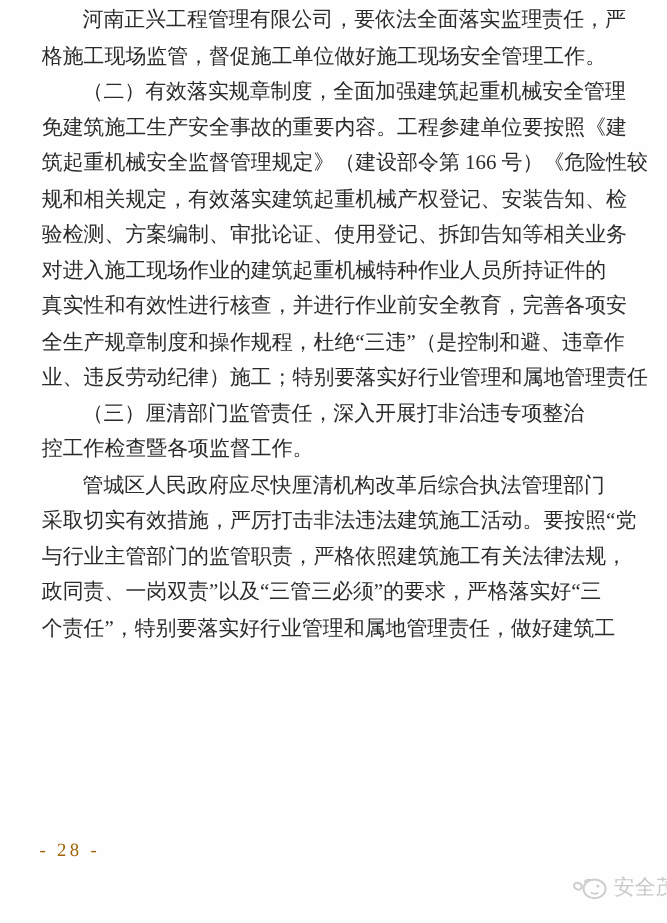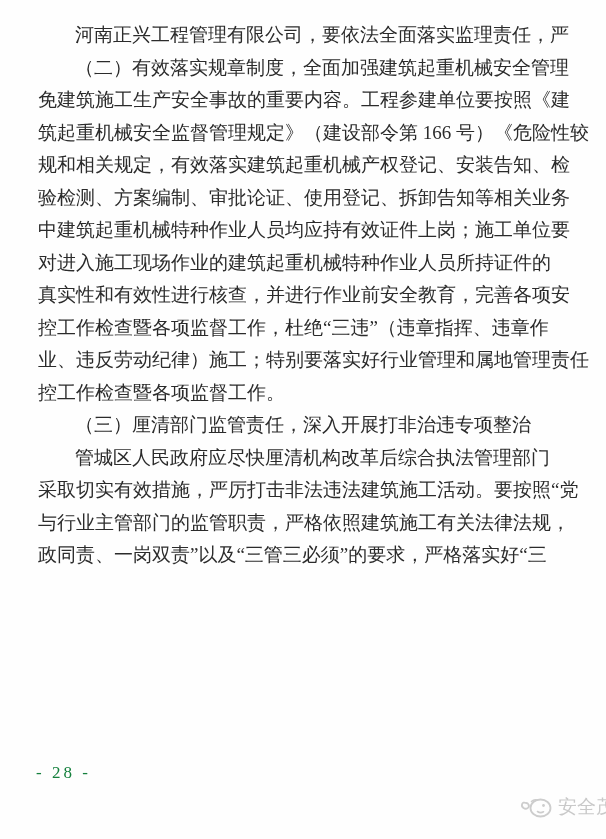--- a/index.html
+++ b/index.html
@@ -9,21 +9,21 @@
     position:relative;
     overflow:hidden;
     font-family:"Liberation Serif", serif;
   }
   .page{
     position:absolute; inset:0;
     background:#fefefe;
   }
   .text-block{
     position:absolute;
-    left:38px; top:19px;
+    left:38px; top:3px;
     width:503px;
     color:#2b2b2b;
   }
   .line{
     font-size:19px;
     line-height:32.5px;
     height:32.5px;
     white-space:nowrap;
     text-align:justify;
     text-align-last:justify;
@@ -33,21 +33,21 @@
   .line.indent{ padding-left:37px; }
   .line.short{
     text-align:left;
     text-align-last:left;
   }
   .page-number{
     position:absolute;
     left:36px; top:763px;
     font-size:17px;
     letter-spacing:3px;
-    color:#15803d;
+    color:#a16207;
     font-family:"Liberation Serif", serif;
   }
   .watermark{
     position:absolute;
     left:519px; top:793px;
     display:flex;
     align-items:center;
     gap:3px;
     color:#c9c9c9;
   }
@@ -58,36 +58,37 @@
   }
   .wm-logo{ display:block; }
 </style>
 </head>
 <body>
 
 <div class="page">
 
   <div class="text-block">
     <div class="line indent">河南正兴工程管理有限公司，要依法全面落实监理责任，严</div>
+    <div class="line">格施工现场监管，督促施工单位做好施工现场安全管理工作。</div>
     <div class="line indent">（二）有效落实规章制度，全面加强建筑起重机械安全管理</div>
     <div class="line">免建筑施工生产安全事故的重要内容。工程参建单位要按照《建</div>
     <div class="line">筑起重机械安全监督管理规定》（建设部令第 166 号）《危险性较</div>
     <div class="line">规和相关规定，有效落实建筑起重机械产权登记、安装告知、检</div>
     <div class="line">验检测、方案编制、审批论证、使用登记、拆卸告知等相关业务</div>
-    <div class="line">中建筑起重机械特种作业人员均应持有效证件上岗；施工单位要</div>
     <div class="line">对进入施工现场作业的建筑起重机械特种作业人员所持证件的</div>
     <div class="line">真实性和有效性进行核查，并进行作业前安全教育，完善各项安</div>
-    <div class="line">控工作检查暨各项监督工作，杜绝“三违”（违章指挥、违章作</div>
+    <div class="line">全生产规章制度和操作规程，杜绝“三违”（是控制和避、违章作</div>
     <div class="line">业、违反劳动纪律）施工；特别要落实好行业管理和属地管理责任</div>
+    <div class="line indent short">（三）厘清部门监管责任，深入开展打非治违专项整治</div>
     <div class="line short">控工作检查暨各项监督工作。</div>
-    <div class="line indent short">（三）厘清部门监管责任，深入开展打非治违专项整治</div>
     <div class="line indent">管城区人民政府应尽快厘清机构改革后综合执法管理部门</div>
     <div class="line">采取切实有效措施，严厉打击非法违法建筑施工活动。要按照“党</div>
     <div class="line">与行业主管部门的监管职责，严格依照建筑施工有关法律法规，</div>
     <div class="line">政同责、一岗双责”以及“三管三必须”的要求，严格落实好“三</div>
+    <div class="line">个责任”，特别要落实好行业管理和属地管理责任，做好建筑工</div>
   </div>
 
   <div class="page-number">- 28 -</div>
 
   <div class="watermark">
     <span class="icon">
       <svg class="wm-logo" width="36" height="28" viewBox="0 0 36 28" fill="none" xmlns="http://www.w3.org/2000/svg">
         <path d="M7 10 C3 8, 1.5 13, 4.5 15 C7.5 17, 11 14.5, 9.5 11.5 C9 10.4, 8 10, 7 10 Z" stroke="#cdcdcd" stroke-width="1.8" fill="none" stroke-linejoin="round"></path>
         <ellipse cx="21.5" cy="15" rx="10" ry="8.5" stroke="#cdcdcd" stroke-width="1.8" fill="none"></ellipse>
         <circle cx="24.5" cy="12.5" r="1.4" fill="#cdcdcd"></circle>

